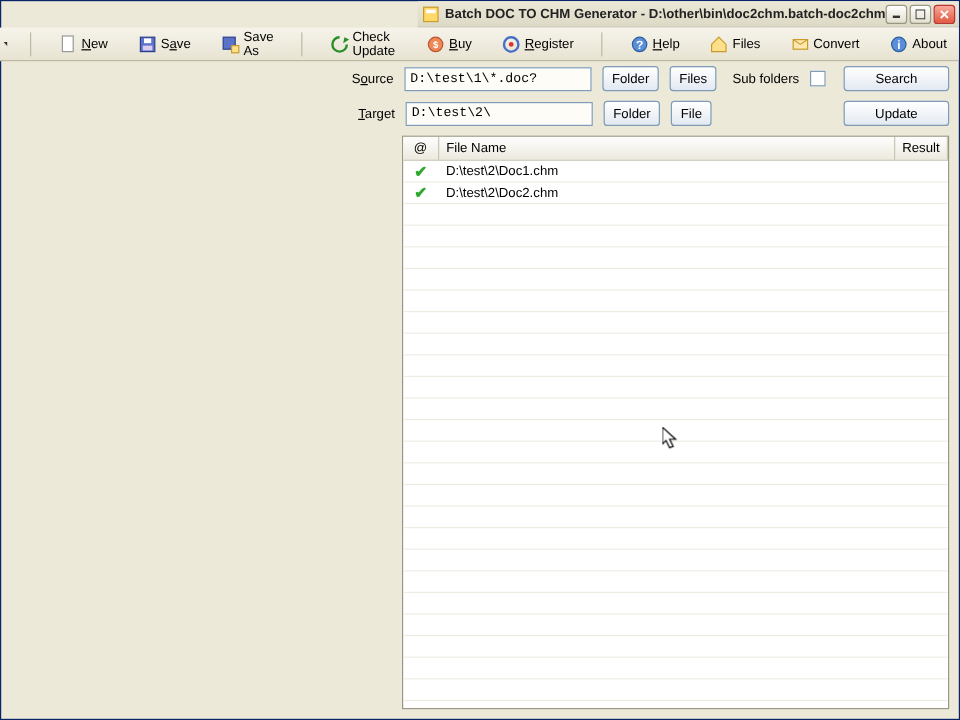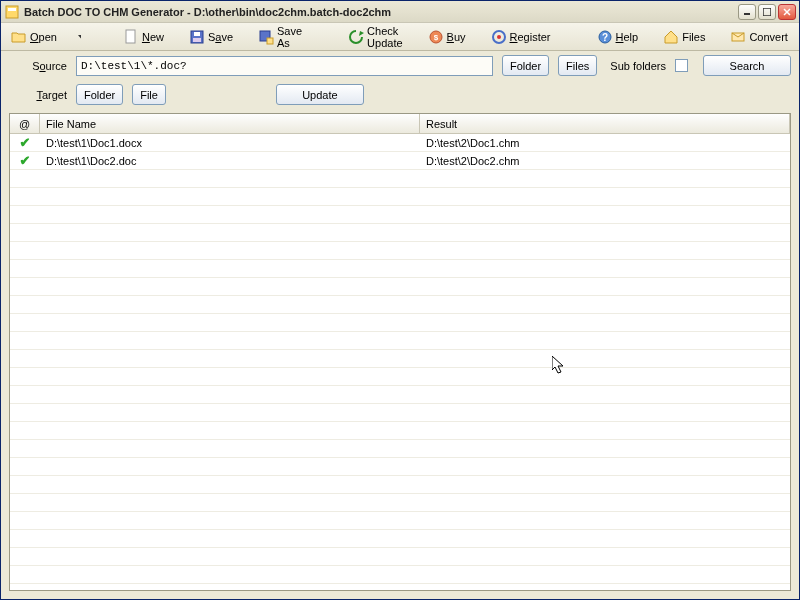--- a/index.html
+++ b/index.html
@@ -11,20 +11,21 @@
     height: 600px;
     overflow: hidden;
   }
   .window {
     width: 800px;
     height: 600px;
     border: 1px solid #0a246a;
     background: #ece9d8;
     display: flex;
     flex-direction: column;
+    align-items: flex-end;
   }
   
   .titlebar {
     height: 22px;
     background: linear-gradient(to bottom, #ebe8d7 0%, #e4e1cf 50%, #dcd9c6 100%);
     display: flex;
     align-items: center;
     padding: 0 3px;
     border-bottom: 1px solid #c9c6b5;
   }
@@ -313,45 +314,44 @@
     <input type="text" value="D:\test\1\*.doc?" style="">
     <button class="btn">Folder</button>
     <button class="btn">Files</button>
     <span class="chk-lbl">Sub folders</span>
     <span class="chkbox"></span>
     <button class="btn wide" style="margin-left:6px;">Search</button>
   </div>
 
   <div class="pathrow">
     <label><u>T</u>arget</label>
+    <input type="text" value="D:\test\2\" style="">
     <button class="btn">Folder</button>
     <button class="btn">File</button>
     <span style="flex:0 0 auto; width:92px;"></span>
     <button class="btn wide">Update</button>
   </div>
 
   <div class="list-container">
     <div class="list-header">
       <div class="col col-status">@</div>
       <div class="col col-file">File Name</div>
       <div class="col col-result">Result</div>
     </div>
     <div class="list-body">
       <div class="list-row">
         <div class="cell cell-status">
             <span class="checkmark">✔</span>
           </div>
-        <div class="cell cell-file">D:\test\1\Doc1.docx</div>
         <div class="cell cell-result">D:\test\2\Doc1.chm</div>
       </div>
       <div class="list-row">
         <div class="cell cell-status">
             <span class="checkmark">✔</span>
           </div>
-        <div class="cell cell-file">D:\test\1\Doc2.doc</div>
         <div class="cell cell-result">D:\test\2\Doc2.chm</div>
       </div>
       <div class="empty-row"></div>
         <div class="empty-row"></div>
         <div class="empty-row"></div>
       <div class="empty-row"></div>
         <div class="empty-row"></div>
         <div class="empty-row"></div>
       <div class="empty-row"></div>
         <div class="empty-row"></div>

